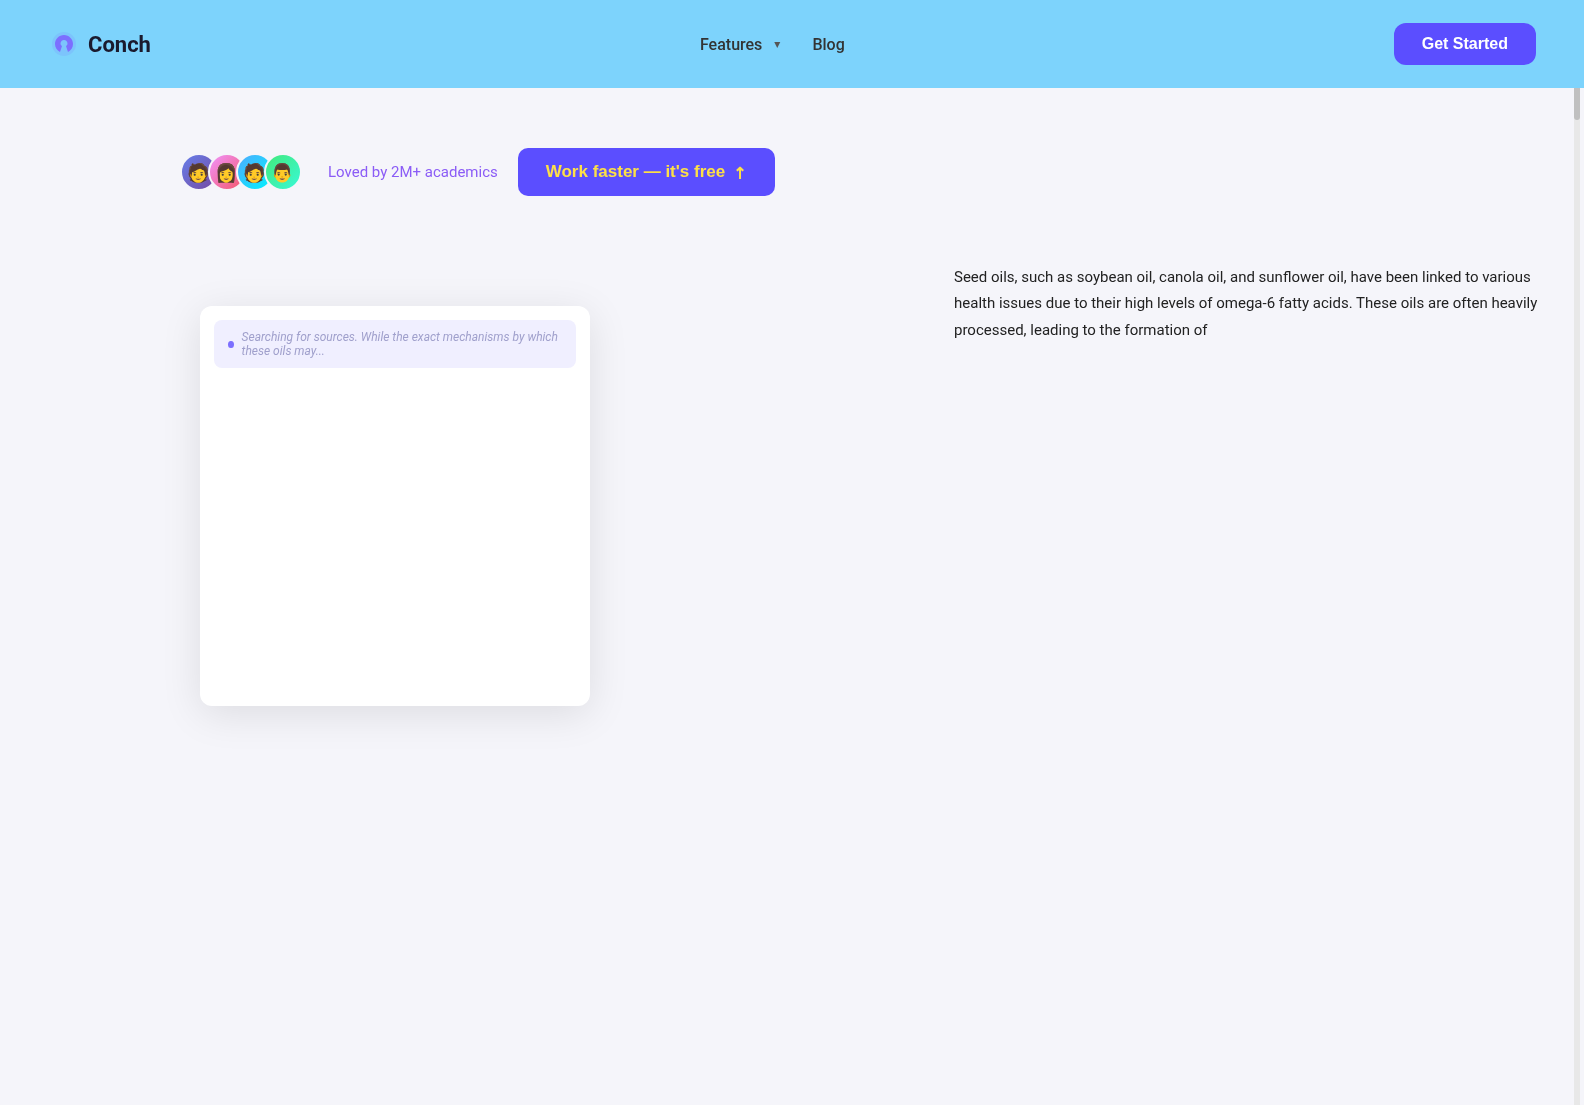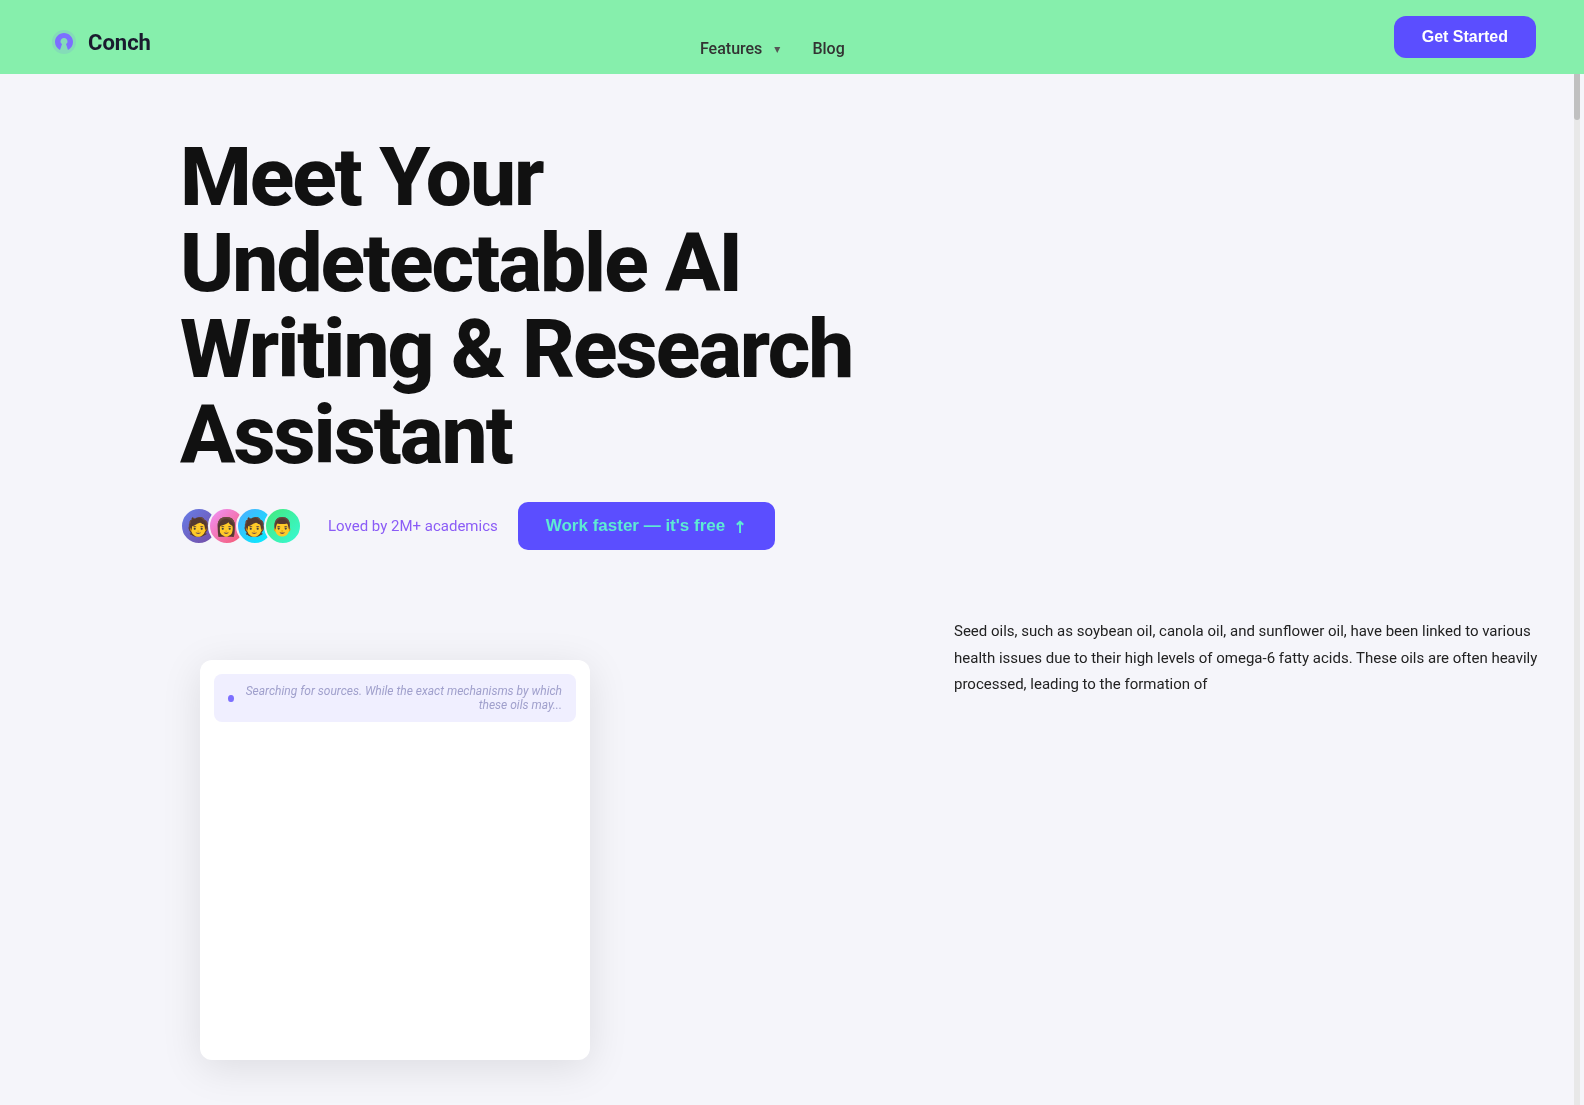--- a/index.html
+++ b/index.html
@@ -11,24 +11,24 @@
     body {
       font-family: -apple-system, BlinkMacSystemFont, 'Segoe UI', Roboto, Helvetica, Arial, sans-serif;
       background: #f5f5fa;
       min-height: 1105px;
       overflow-x: hidden;
     }
 
     
     .navbar {
       display: flex;
-      align-items: flex-end;
+      align-items: center;
       justify-content: space-between;
-      padding: 16px 48px;
-      background: #86efac;
+      padding: 23px 48px;
+      background: #7dd3fc;
       position: relative;
       z-index: 10;
     }
 
     .navbar-logo {
       display: flex;
       align-items: center;
       gap: 8px;
       text-decoration: none;
     }
@@ -143,21 +143,21 @@
 
     .loved-text {
       font-size: 15px;
       color: #8b5cf6;
       font-weight: 400;
       margin-left: 6px;
     }
 
     .btn-work-faster {
       background: #5b4eff;
-      color: #5eead4;
+      color: #fde047;
       border: none;
       padding: 14px 28px;
       border-radius: 10px;
       font-size: 17px;
       font-weight: 600;
       cursor: pointer;
       display: flex;
       align-items: center;
       gap: 8px;
     }
@@ -222,21 +222,20 @@
     }
 
     .card-top-bar {
       background: #f0efff;
       padding: 10px 14px;
       display: flex;
       align-items: center;
       gap: 8px;
       margin: 14px;
       border-radius: 8px;
-      text-align: right;
     }
 
     .loading-dot {
       width: 7px;
       height: 7px;
       background: #7c6fff;
       border-radius: 50%;
     }
 
     .loading-text {
@@ -262,24 +261,20 @@
       <span>Features</span>
       <span class="chevron-down">▾</span>
     </div>
     <a class="nav-link" href="#">Blog</a>
   </div>
 
   <button class="btn-get-started">Get Started</button>
 </nav>
 
 <section class="hero">
-  <h1 class="hero-title">
-    <span>Meet Your Undetectable AI</span><br>
-    <span>Writing &amp; Research Assistant</span>
-  </h1>
 
   <div class="hero-cta-row">
     <div class="avatar-group">
       <div class="avatar avatar-1">
         <div class="avatar-face">🧑</div>
       </div>
       <div class="avatar avatar-2">
         <div class="avatar-face">👩</div>
       </div>
       <div class="avatar avatar-3">

